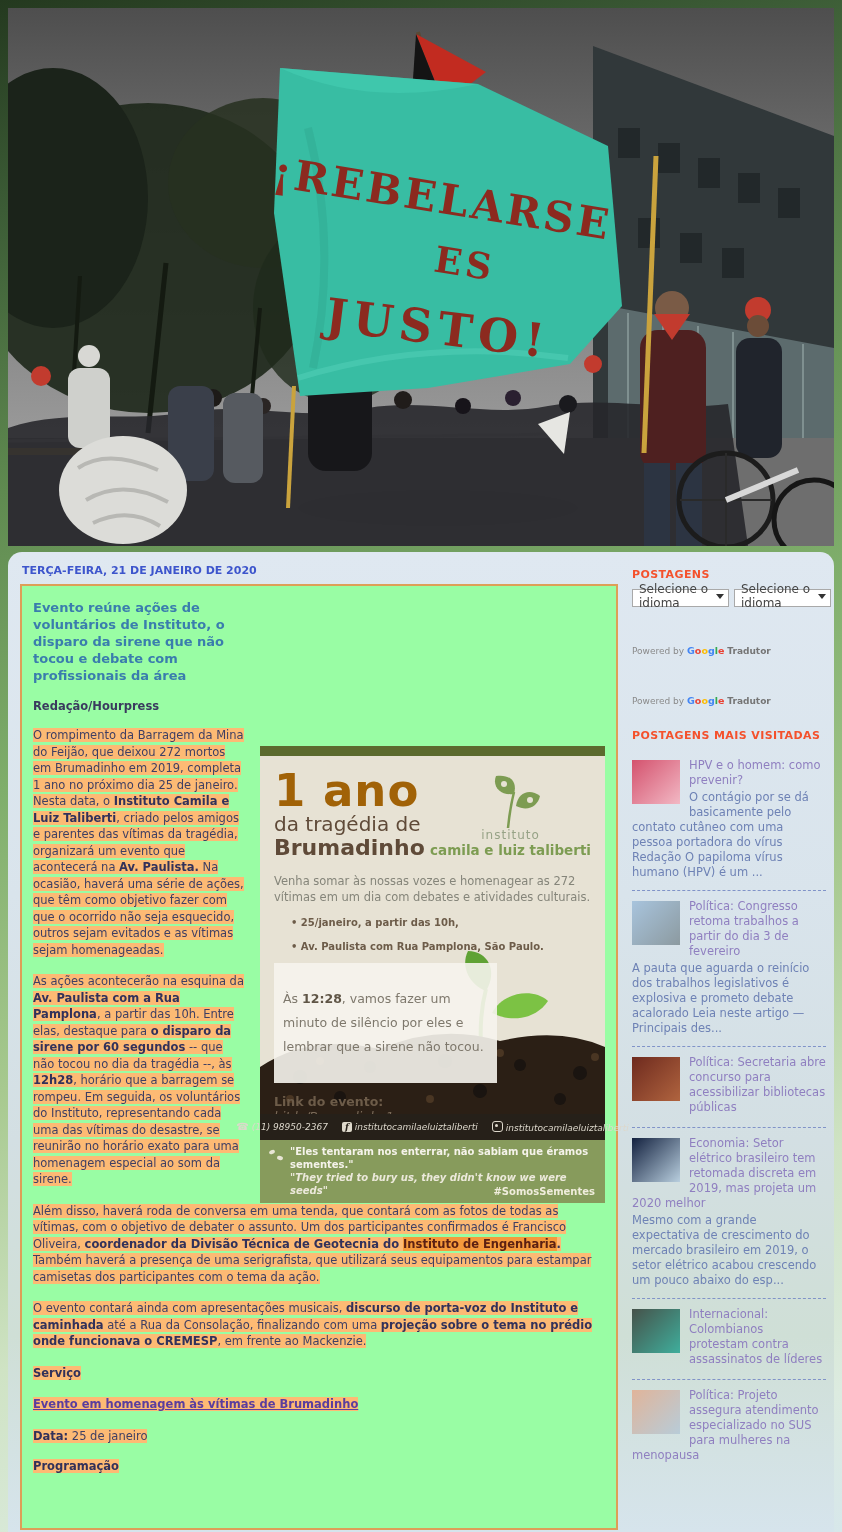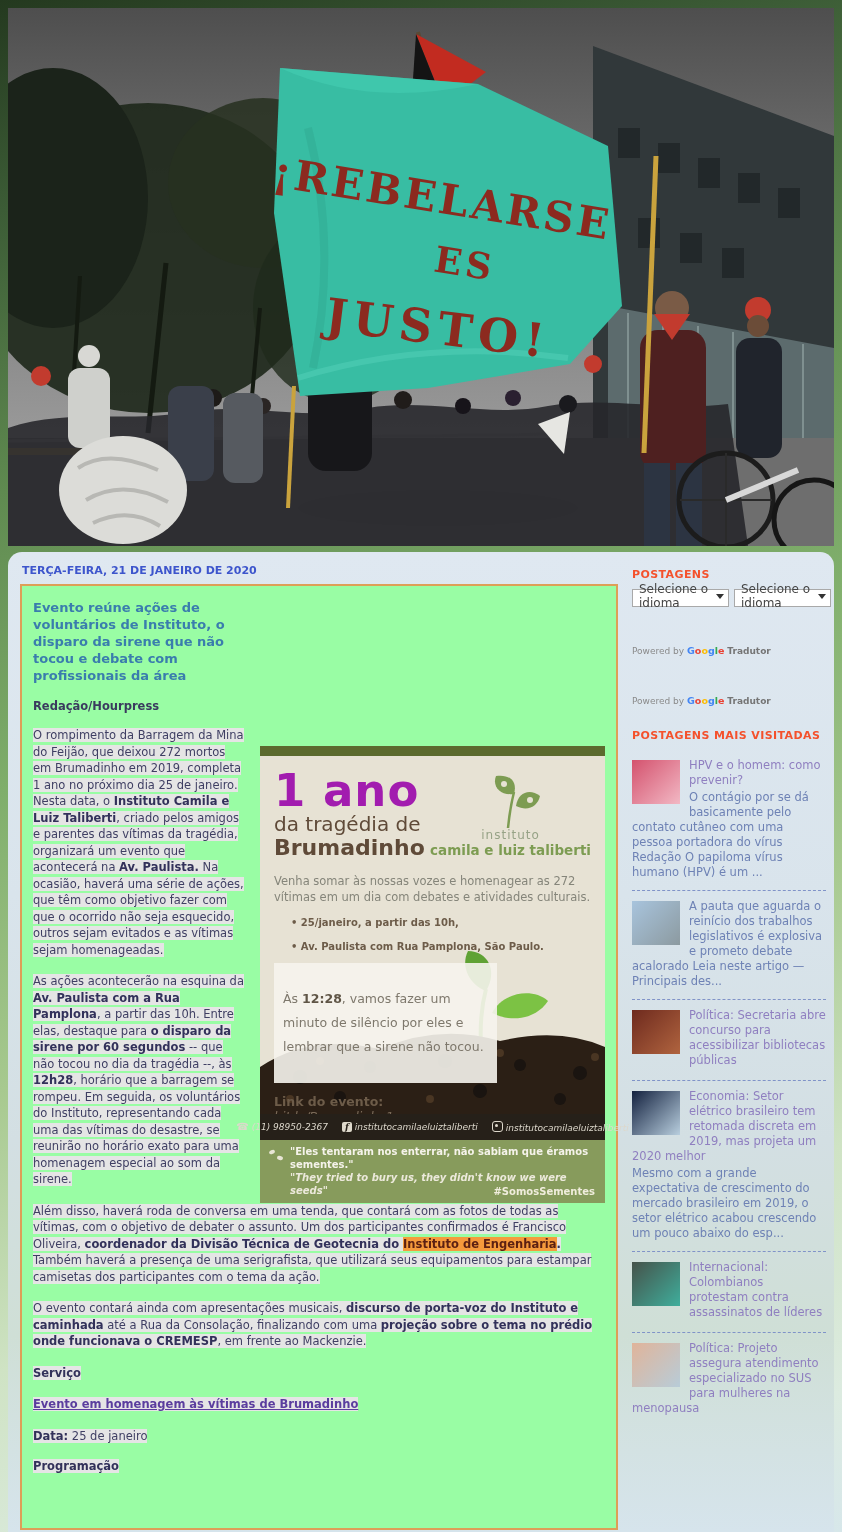--- a/index.html
+++ b/index.html
@@ -33,33 +33,33 @@
   }
   .post-title{font-size:13.5px;color:#5d6f82;margin:3px 0 18px;cursor:pointer;}
 
   .post-top{display:flex;gap:13px;align-items:flex-end;}
   .left-texts{flex:1 1 auto;min-width:0;}
 
   .subtitle{font-size:13px;font-weight:bold;color:#3a7dad;line-height:17px;margin:4px 0 0;}
   .byline{font-size:11.5px;font-weight:bold;color:#3a3a5e;margin:15px 0 14px;}
 
   .para{font-size:11.5px;line-height:16.5px;color:#3f3f63;margin:0 0 15px;}
-  .wbg{background:#e5e5e5;}
+  .wbg{background:#fdba74;}
   .b{font-weight:bold;color:#32315a;}
   .link{font-weight:bold;color:#5a3d9e;text-decoration:underline;cursor:pointer;}
   .hl{background:#f59a3c;color:#5c2012;font-weight:bold;}
 
   .sched-heading{font-size:11.5px;line-height:15px;font-weight:bold;color:#32315a;}
 
   
   .flyer{flex:0 0 345px;width:345px;}
   .f-bar{height:10px;background:#5c6a2e;}
   .f-body{position:relative;background:#e7e2d4;padding:14px 14px 0;box-sizing:border-box;height:358px;overflow:hidden;}
   .f-head{display:flex;justify-content:space-between;}
-  .f-t1{font-size:45px;line-height:42px;font-weight:bold;color:#a21caf;letter-spacing:1px;}
+  .f-t1{font-size:45px;line-height:42px;font-weight:bold;color:#a16207;letter-spacing:1px;}
   .f-t2{font-size:20px;line-height:24px;color:#5f4a38;}
   .f-t3{font-size:22px;line-height:24px;font-weight:bold;color:#5f4a38;}
   .f-logo{text-align:center;padding-top:2px;}
   .f-logo-top{font-size:12px;color:#97a387;letter-spacing:1px;margin-top:-6px;}
   .f-logo-bottom{font-size:13.5px;font-weight:bold;color:#7d9c52;}
   .f-intro{font-size:11.5px;line-height:16px;color:#85857a;margin:13px 0 10px;position:relative;z-index:2;}
   .f-bullet{font-size:10px;line-height:15px;font-weight:bold;color:#6d5c49;margin:0 17px 9px;position:relative;z-index:2;}
   .f-panel{background:rgba(246,244,237,.9);padding:24px 9px;width:205px;font-size:12.5px;line-height:24px;color:#7e786c;position:relative;z-index:2;}
   .f-panel .b12{font-weight:bold;color:#5f5546;}
   .f-link{margin-top:11px;position:relative;z-index:2;}
@@ -355,20 +355,21 @@
         <div class="sb-heading">POSTAGENS MAIS VISITADAS</div>
         <div id="sidebar-posts">
   <div class="sb-item">
     <div class="sb-thumb" style="background: linear-gradient(135deg, rgb(212, 82, 110), rgb(242, 184, 196));"></div>
     <div class="sb-title">HPV e o homem: como prevenir?</div>
     <div class="sb-snippet">O contágio por se dá basicamente pelo contato cutâneo com uma pessoa portadora do vírus Redação O papiloma vírus humano (HPV) é um ...</div>
   </div>
 
   <div class="sb-item">
     <div class="sb-thumb" style="background: linear-gradient(135deg, rgb(168, 196, 221), rgb(140, 154, 160));"></div>
+    <div class="sb-title">Política: Congresso retoma trabalhos a partir do dia 3 de fevereiro</div>
     <div class="sb-snippet">A pauta que aguarda o reinício dos trabalhos legislativos é explosiva e prometo debate acalorado Leia neste artigo —  Principais des...</div>
   </div>
 
   <div class="sb-item">
     <div class="sb-thumb" style="background: linear-gradient(135deg, rgb(110, 42, 30), rgb(176, 100, 63));"></div>
     <div class="sb-title">Política: Secretaria abre concurso para acessibilizar bibliotecas públicas</div>
   </div>
 
   <div class="sb-item">
     <div class="sb-thumb" style="background: linear-gradient(135deg, rgb(19, 33, 63), rgb(184, 206, 222));"></div>

